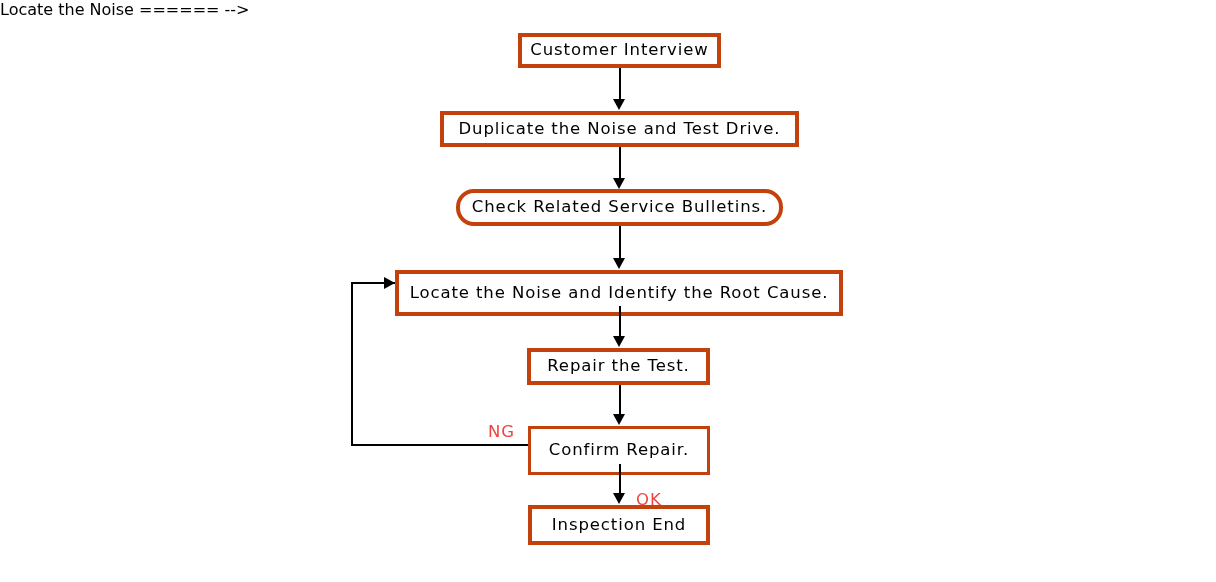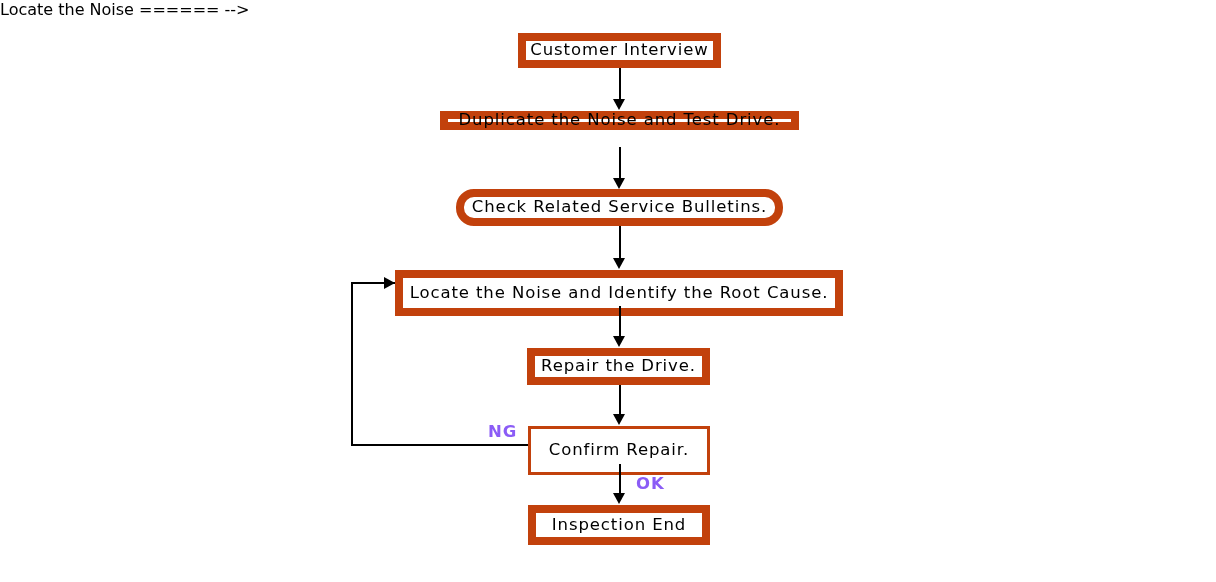--- a/index.html
+++ b/index.html
@@ -17,21 +17,21 @@
     height: 582px;
     background: #ffffff;
     overflow: hidden;
   }
 
   
   .node {
     position: absolute;
     box-sizing: border-box;
     background: #ffffff;
-    border: 8px solid #c2410c;
+    border: 4px solid #c2410c;
     display: flex;
     align-items: center;
     justify-content: center;
     color: #000000;
     font-size: 16.5px;
     letter-spacing: 0.9px;
     white-space: nowrap;
     line-height: 1;
   }
   .node.emphasis {
@@ -67,44 +67,43 @@
     width: 0;
     height: 0;
     border-top: 6px solid transparent;
     border-bottom: 6px solid transparent;
     border-left: 11px solid #000000;
   }
 
   
   .edge-label {
     position: absolute;
-    color: #8b5cf6;
+    color: #ef4444;
     font-size: 16.5px;
     letter-spacing: 0.9px;
     white-space: nowrap;
     line-height: 1;
-    font-weight: bold;
   }
 </style>
 </head>
 <body>
 
 <div id="canvas">
 
   
   <div class="node" style="left:518px; top:33px; width:203px; height:35px;">
     <span class="node-label">Customer Interview</span>
   </div>
 
   
   <div class="vline" style="left:619px; top:68px; height:32px;"></div>
   <div class="arrow-down" style="left:613px; top:99px;"></div>
 
   
-  <div class="node" style="left:440px; top:111px; width:359px; height:19px;">
+  <div class="node" style="left:440px; top:111px; width:359px; height:36px;">
     <span class="node-label">Duplicate the Noise and Test Drive.</span>
   </div>
 
   
   <div class="vline" style="left:619px; top:147px; height:32px;"></div>
   <div class="arrow-down" style="left:613px; top:178px;"></div>
 
   
   <div class="node" style="left:456px; top:189px; width:327px; height:37px;border-radius:18px;">
     <span class="node-label">Check Related Service Bulletins.</span>
@@ -118,21 +117,21 @@
   <div class="node" style="left:395px; top:270px; width:448px; height:46px;">
     <span class="node-label">Locate the Noise and Identify the Root Cause.</span>
   </div>
 
   
   <div class="vline" style="left:619px; top:306px; height:31px;"></div>
   <div class="arrow-down" style="left:613px; top:336px;"></div>
 
   
   <div class="node" style="left:527px; top:348px; width:183px; height:37px;">
-    <span class="node-label">Repair the Drive.</span>
+    <span class="node-label">Repair the Test.</span>
   </div>
 
   
   <div class="vline" style="left:619px; top:385px; height:29px;"></div>
   <div class="arrow-down" style="left:613px; top:414px;"></div>
 
   
   <div class="node emphasis" style="left:528px; top:426px; width:182px; height:49px;">
     <span class="node-label">Confirm Repair.</span>
   </div>
@@ -147,20 +146,20 @@
   <div class="arrow-right" style="left:384px; top:277px;"></div>
 
   
   <div class="edge-label" style="left:488px; top:424px;">NG</div>
 
   
   <div class="vline" style="left:619px; top:464px; height:30px;"></div>
   <div class="arrow-down" style="left:613px; top:493px;"></div>
 
   
-  <div class="edge-label" style="left:636px; top:476px;">OK</div>
+  <div class="edge-label" style="left:636px; top:492px;">OK</div>
 
   
   <div class="node" style="left:528px; top:505px; width:182px; height:40px;text-align:center;">
     <span class="node-label">Inspection End</span>
   </div>
 
 </div>
 
 </body></html>

